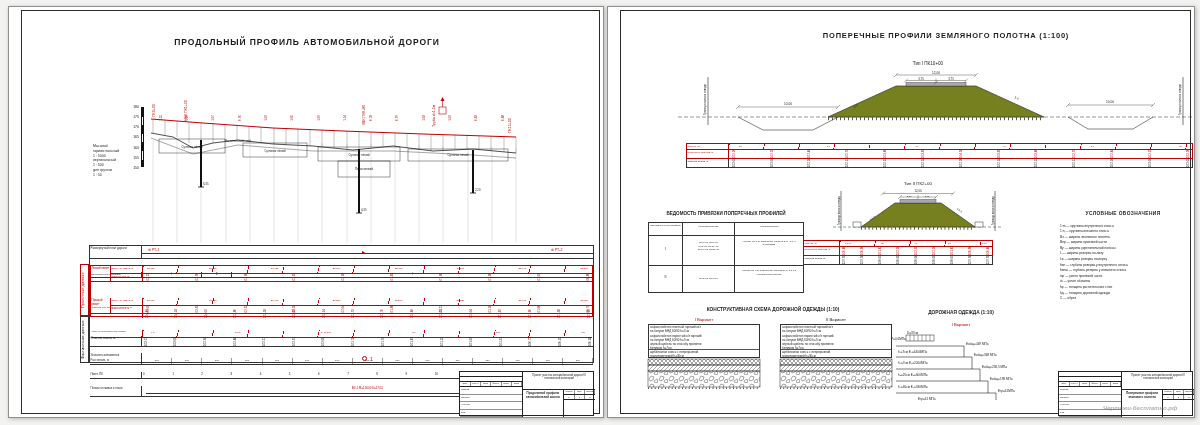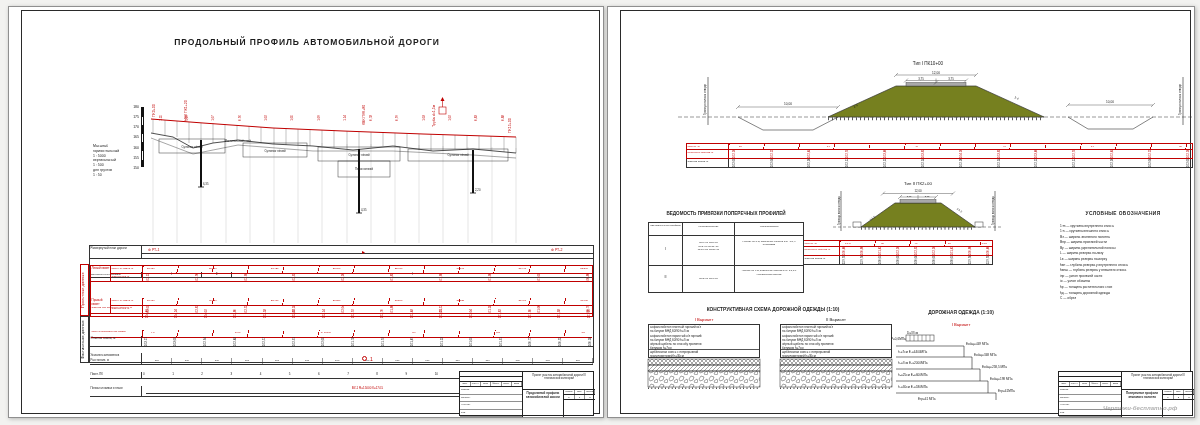--- a/index.html
+++ b/index.html
@@ -437,20 +437,21 @@
         </div>
       </div>
     </div>
     <div class="a" style="left:103px;top:28px;width:32px;height:17px;border-left:1px solid #222"></div>
   </div>
 </div>
 
 <div class="sheet" style="left:607px;top:6px;width:588px;height:412px">
   <div class="frame"></div>
 
+  <div class="a c b" style="left:138px;top:24px;width:400px;font-size:7.5px;letter-spacing:.8px">ПОПЕРЕЧНЫЕ ПРОФИЛИ ЗЕМЛЯНОГО ПОЛОТНА (1:100)</div>
 
   <div class="a c" style="left:270px;top:54px;width:100px;font-size:4.6px">Тип I ПК10+00</div>
 
   <svg class="a" style="left:70px;top:62px" width="515" height="80" viewBox="0 0 515 80">
     <line x1="0" y1="48" x2="515" y2="48" stroke="#333" stroke-width=".5" stroke-dasharray="4,2"></line>
     <g stroke="#222" stroke-width=".6" fill="none">
       <path d="M30,8V56 M505,8V56"></path>
     </g>
     <g font-size="2.8" fill="#1c1c1c">
       <text transform="translate(28,46) rotate(-90)">Граница полосы отвода</text>

